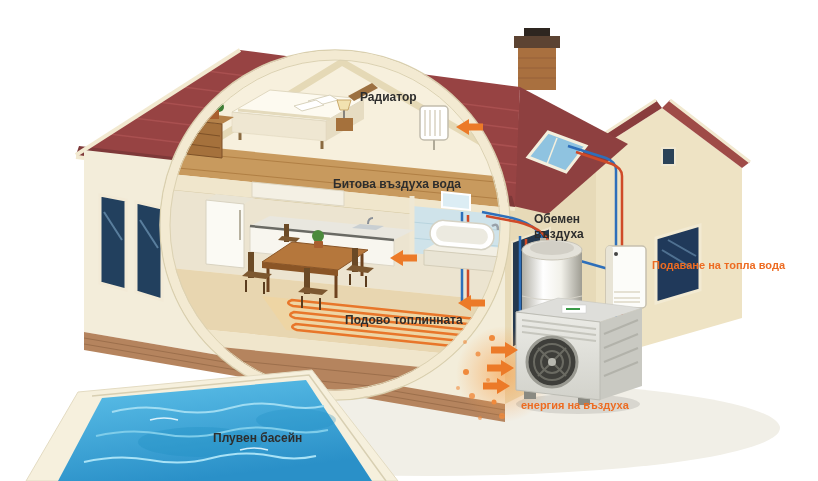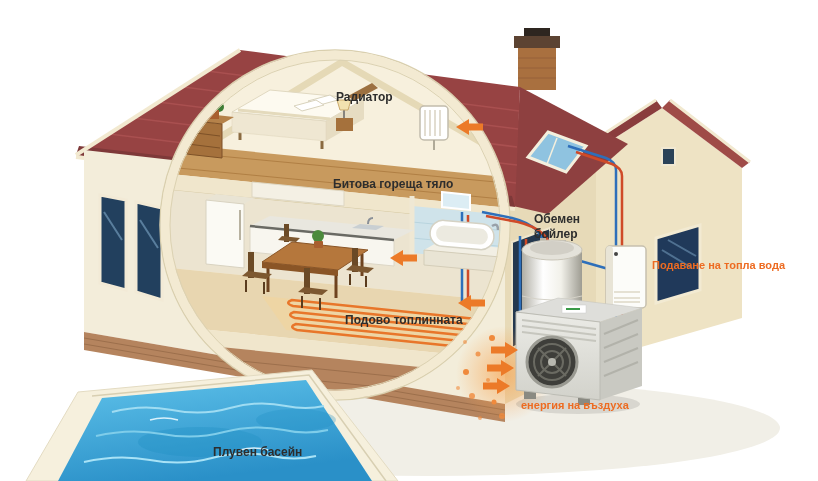--- a/index.html
+++ b/index.html
@@ -285,42 +285,42 @@
     <polygon points="102,398 306,380 372,481 58,481" fill="url(#waterGrad)"></polygon>
     <ellipse cx="200" cy="442" rx="62" ry="15" fill="#1f8ec4" opacity="0.35"></ellipse>
     <ellipse cx="296" cy="420" rx="40" ry="11" fill="#1f8ec4" opacity="0.3"></ellipse>
     <path d="M112,412 q30,-8 60,-2 q30,6 58,-2 q28,-8 56,-2 q20,4 38,0" fill="none" stroke="#9fdcf2" stroke-width="2"></path>
     <path d="M96,436 q34,-8 66,-2 q32,6 62,-2 q30,-8 60,-2 q22,5 44,0" fill="none" stroke="#7fcdea" stroke-width="2"></path>
     <path d="M84,462 q34,-8 66,-2 q32,6 62,-2 q30,-8 60,-2 q22,5 44,0" fill="none" stroke="#a8e2f6" stroke-width="2"></path>
     <path d="M150,420 q14,-4 28,0 M240,450 q14,-4 28,0" fill="none" stroke="#e8f8ff" stroke-width="1.5" opacity="0.9"></path>
   </g>
 </svg>
 
-  <div class="label" style="left:336px;top:90px">
+  <div class="label" style="left:360px;top:90px">
     <span>Радиатор</span>
   </div>
 
   <div class="label" style="left:333px;top:177px">
-    <span>Битова гореща тяло</span>
+    <span>Битова въздуха вода</span>
   </div>
 
   <div class="label" style="left:534px;top:212px">
     <div>Обемен</div>
-    <div>бойлер</div>
+    <div>въздуха</div>
   </div>
 
   <div class="label" style="left:652px;top:259px">
     <div class="orange">Подаване на топла вода</div>
   </div>
 
   <div class="label" style="left:345px;top:313px">
     <span>Подово топлинната</span>
   </div>
 
   <div class="label" style="left:521px;top:399px">
     <div class="orange">енергия на въздуха</div>
   </div>
 
-  <div class="label" style="left:213px;top:445px">
+  <div class="label" style="left:213px;top:431px">
     <span>Плувен басейн</span>
   </div>
 
 </div>
 
 </body></html>

